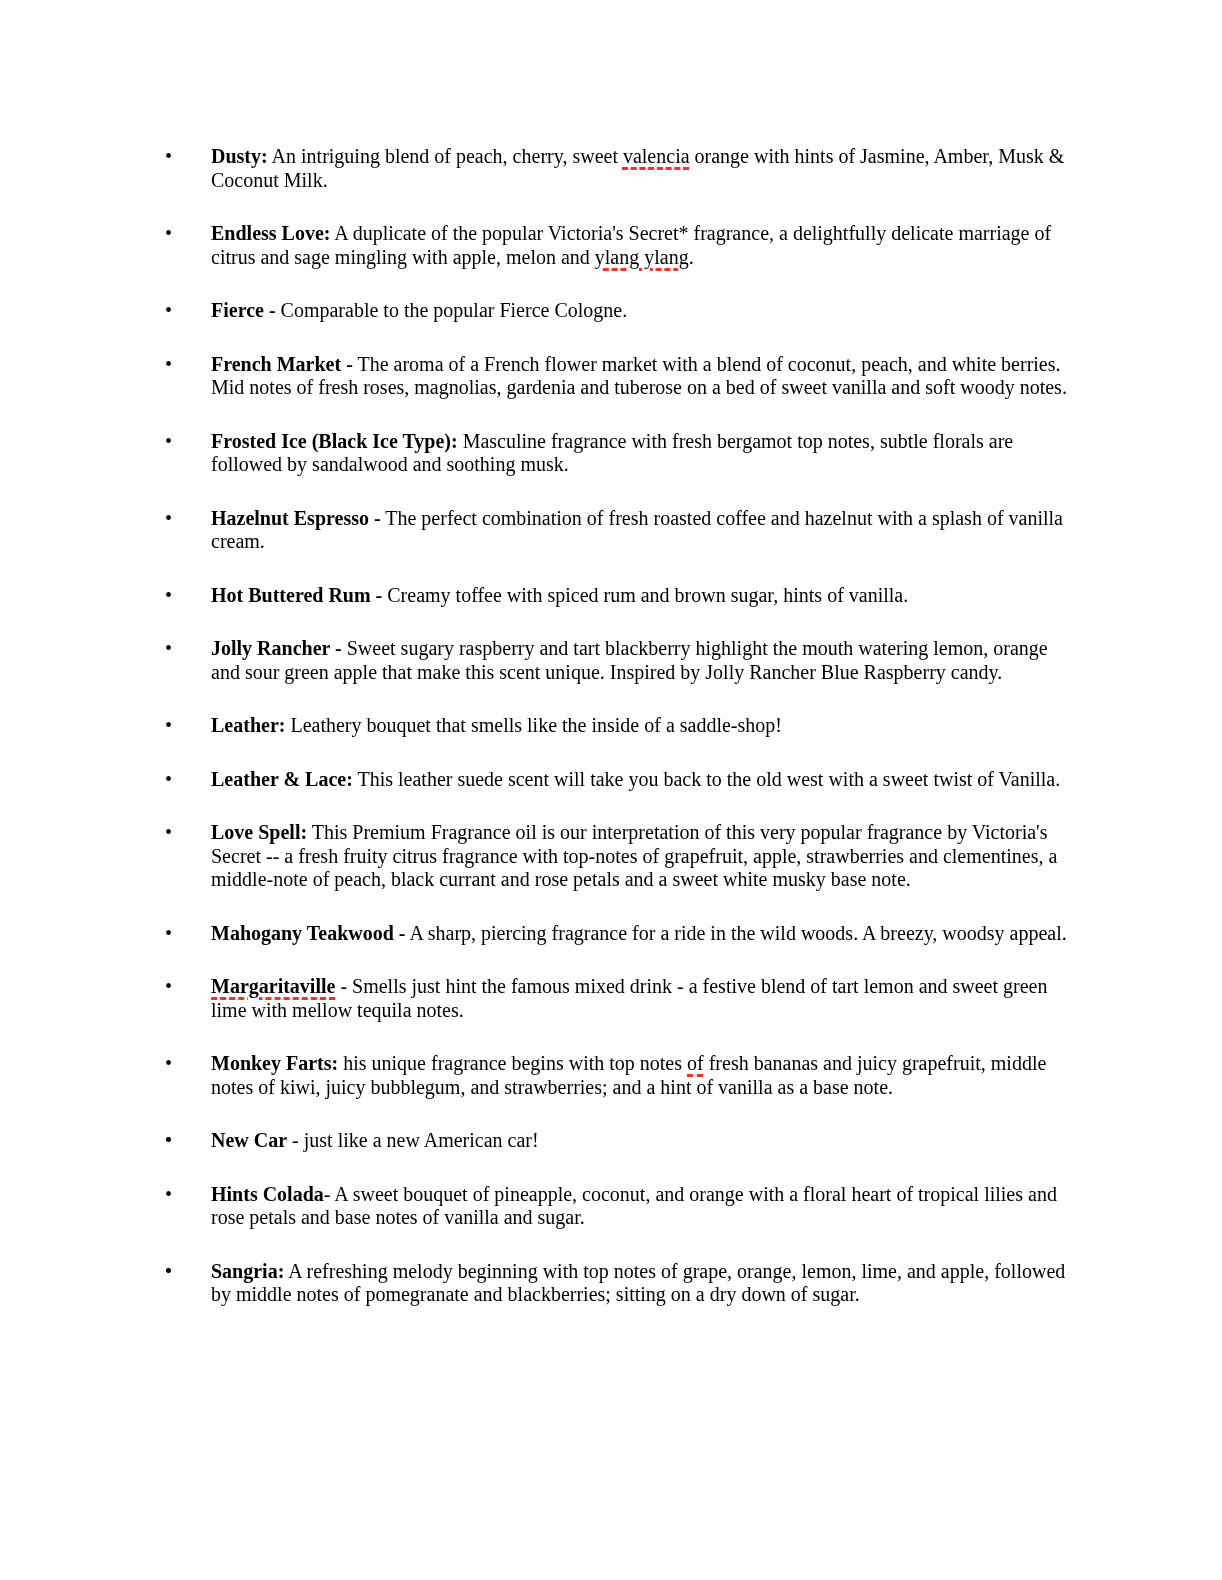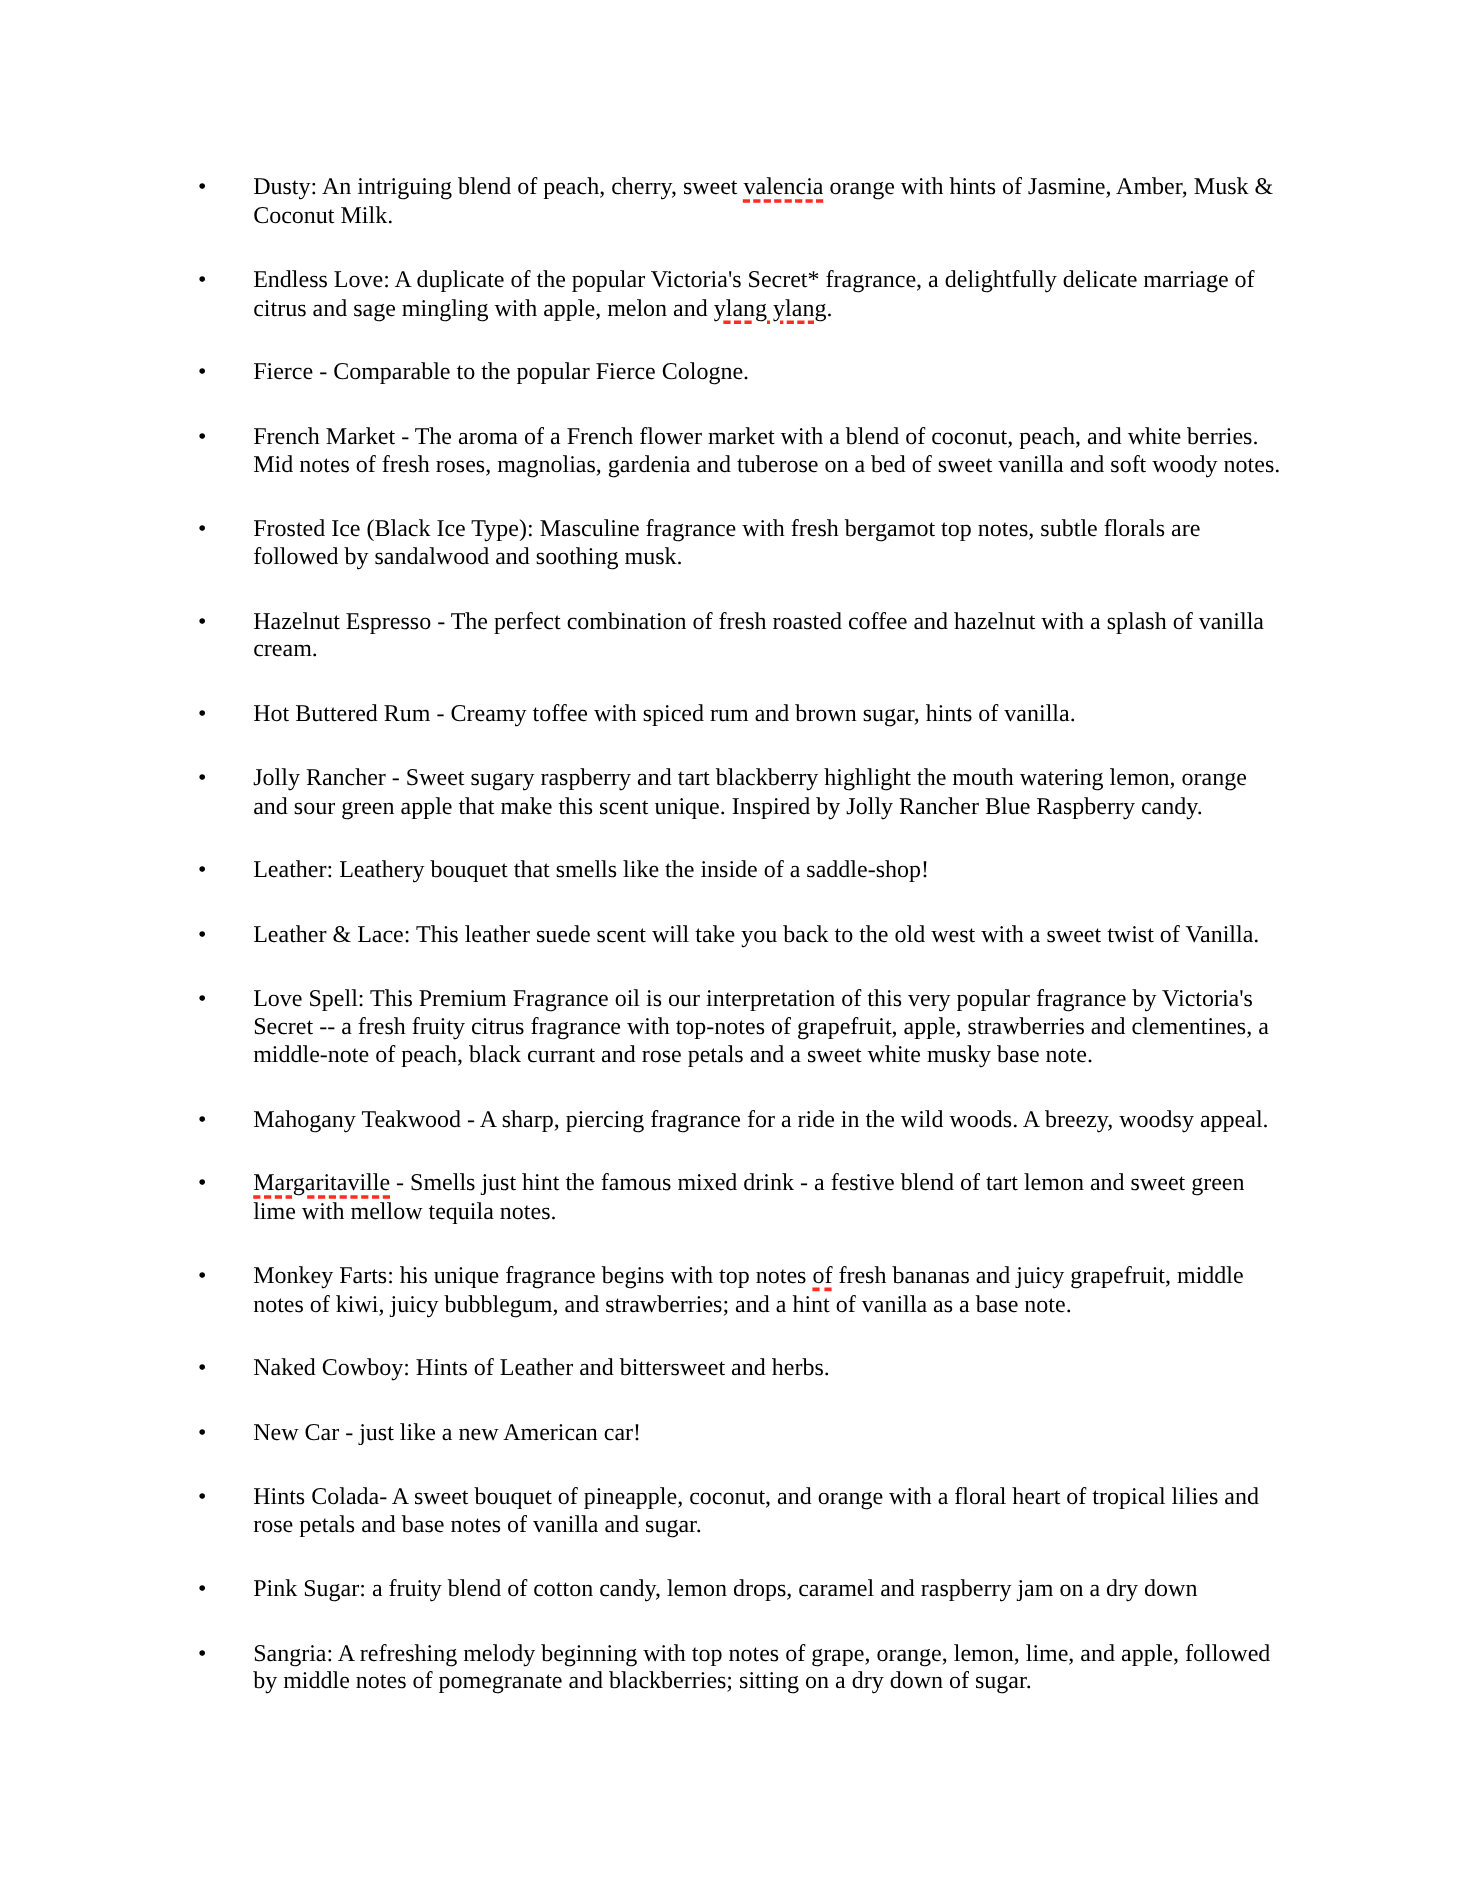--- a/index.html
+++ b/index.html
@@ -26,21 +26,21 @@
     color: #000000;
     text-align: left;
   }
   .bullet {
     position: absolute;
     left: -46px;
     top: 0;
     font-size: 20px;
     line-height: 23.5px;
   }
-  .bold { font-weight: normal; }
+  .bold { font-weight: bold; }
   .squiggle {
     text-decoration-line: underline;
     text-decoration-style: dashed;
     text-decoration-color: #ff2d21;
     text-decoration-thickness: 3px;
     text-underline-offset: 4px;
     text-align: right;
   }
 </style>
 </head>
@@ -55,19 +55,19 @@
       <div class="item"><span class="bullet">•</span><span class="text"><span class="bold">Frosted Ice (Black Ice Type):</span><span> Masculine fragrance with fresh bergamot top notes, subtle florals are followed by sandalwood and soothing musk.</span></span></div>
       <div class="item"><span class="bullet">•</span><span class="text"><span class="bold">Hazelnut Espresso -</span><span> The perfect combination of fresh roasted coffee and hazelnut with a splash of vanilla cream.</span></span></div>
       <div class="item"><span class="bullet">•</span><span class="text"><span class="bold">Hot Buttered Rum -</span><span> Creamy toffee with spiced rum and brown sugar, hints of vanilla.</span></span></div>
       <div class="item"><span class="bullet">•</span><span class="text"><span class="bold">Jolly Rancher -</span><span> Sweet sugary raspberry and tart blackberry highlight the mouth watering lemon, orange and sour green apple that make this scent unique. Inspired by Jolly Rancher Blue Raspberry candy.</span></span></div>
       <div class="item"><span class="bullet">•</span><span class="text"><span class="bold">Leather:</span><span> Leathery bouquet that smells like the inside of a saddle-shop!</span></span></div>
       <div class="item"><span class="bullet">•</span><span class="text"><span class="bold">Leather &amp; Lace:</span><span> This leather suede scent will take you back to the old west with a sweet twist of Vanilla.</span></span></div>
       <div class="item"><span class="bullet">•</span><span class="text"><span class="bold">Love Spell:</span><span> This Premium Fragrance oil is our interpretation of this very popular fragrance by Victoria's Secret -- a fresh fruity citrus fragrance with top-notes of grapefruit, apple, strawberries and clementines, a middle-note of peach, black currant and rose petals and a sweet white musky base note.</span></span></div>
       <div class="item"><span class="bullet">•</span><span class="text"><span class="bold">Mahogany Teakwood -</span><span> A sharp, piercing fragrance for a ride in the wild woods. A breezy, woodsy appeal.</span></span></div>
       <div class="item"><span class="bullet">•</span><span class="text"><span class="bold squiggle">Margaritaville</span><span> - Smells just hint the famous mixed drink - a festive blend of tart lemon and sweet green lime with mellow tequila notes.</span></span></div>
       <div class="item"><span class="bullet">•</span><span class="text"><span class="bold">Monkey Farts:</span><span> his unique fragrance begins with top notes </span><span class="squiggle">of</span><span> fresh bananas and juicy grapefruit, middle notes of kiwi, juicy bubblegum, and strawberries; and a hint of vanilla as a base note.</span></span></div>
-      <div class="item"><span class="bullet">•</span><span class="text"><span class="bold">Naked Cowboy:</span><span> Hints of Leather and bittersweet and herbs.</span></span></div>
+      <div class="item"><span class="bullet">•</span></div>
       <div class="item"><span class="bullet">•</span><span class="text"><span class="bold">New Car</span><span> - just like a new American car!</span></span></div>
       <div class="item"><span class="bullet">•</span><span class="text"><span class="bold">Hints Colada</span><span>- A sweet bouquet of pineapple, coconut, and orange with a floral heart of tropical lilies and rose petals and base notes of vanilla and sugar.</span></span></div>
-      <div class="item"><span class="bullet">•</span><span class="text"><span class="bold">Pink Sugar</span><span>: a fruity blend of cotton candy, lemon drops, caramel and raspberry jam on a dry down</span></span></div>
+      <div class="item"><span class="bullet">•</span></div>
       <div class="item"><span class="bullet">•</span><span class="text"><span class="bold">Sangria:</span><span> A refreshing melody beginning with top notes of grape, orange, lemon, lime, and apple, followed by middle notes of pomegranate and blackberries; sitting on a dry down of sugar.</span></span></div>
     </div>
 </div>
 
 </body></html>

